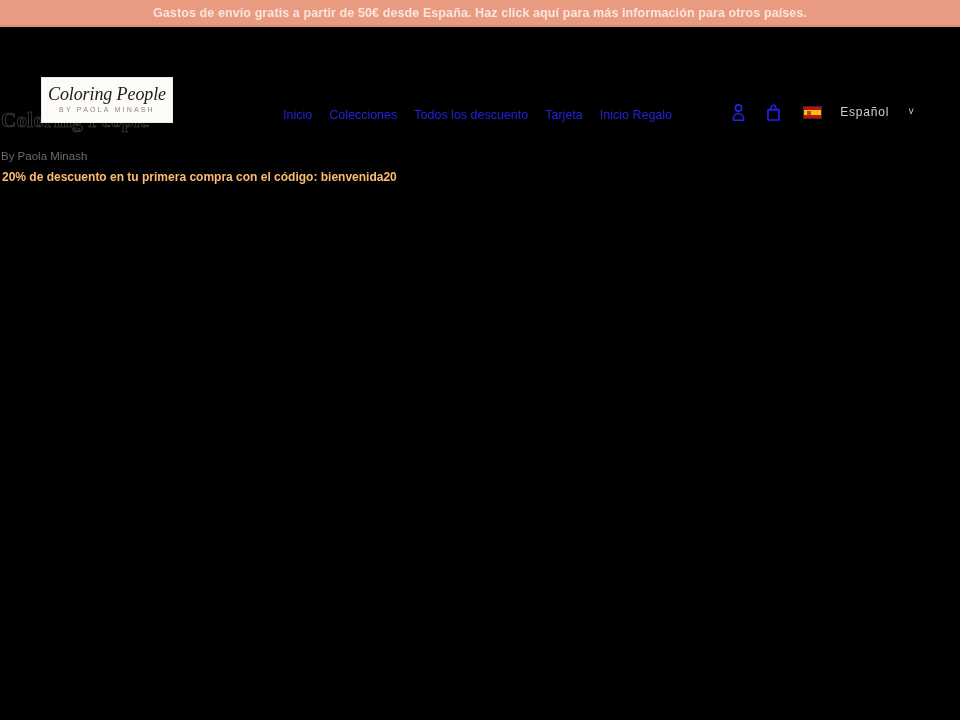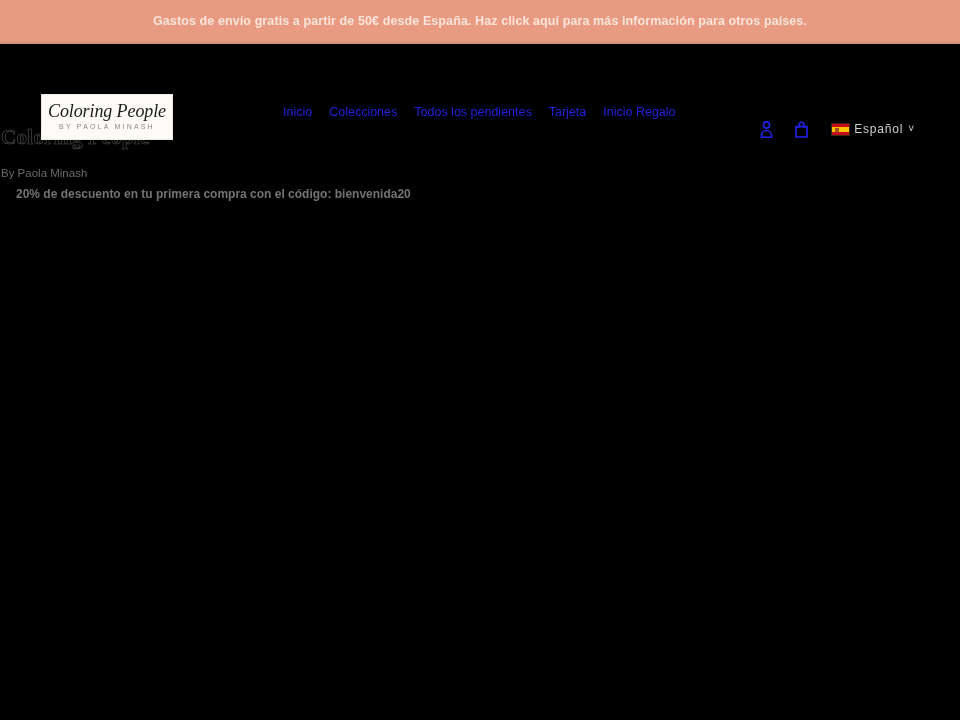--- a/index.html
+++ b/index.html
@@ -7,21 +7,21 @@
     width: 960px;
     height: 720px;
     background: #000000;
     font-family: "Liberation Sans", sans-serif;
     overflow: hidden;
   }
 
   
   .announcement-bar {
     width: 960px;
-    height: 44px;
+    height: 27px;
     background: #e89b80;
     display: flex;
     align-items: center;
     justify-content: center;
     border-bottom: 2px solid #d98f75;
   }
   .announcement-text {
     color: #fbe4db;
     font-size: 12.5px;
     font-weight: 700;
@@ -77,21 +77,21 @@
     line-height: 9px;
     letter-spacing: 2.2px;
     color: #8d8682;
     text-align: center;
     white-space: nowrap;
   }
 
   .primary-nav {
     position: absolute;
     left: 283px;
-    top: 60px;
+    top: 80px;
     display: flex;
     align-items: baseline;
     gap: 17px;
     white-space: nowrap;
   }
   .nav-link {
     font-size: 12.5px;
     line-height: 16px;
     color: #2222dd;
     text-decoration: none;
@@ -117,21 +117,21 @@
     color: #2222ee;
     cursor: pointer;
     text-decoration: none;
   }
   .icon-link svg { display: block; }
   .icon-gap { width: 9px; }
 
   .locale-selector {
     display: inline-flex;
     align-items: center;
-    gap: 4px;
+    gap: 18px;
     margin-left: 17px;
     cursor: pointer;
   }
   .flag-icon {
     display: inline-block;
     width: 19px;
     height: 13px;
     border: 1px solid #3a2c12;
     background: linear-gradient(to bottom,
       #c60b1e 0%, #c60b1e 25%,
@@ -186,24 +186,24 @@
     color: #6a6a6a;
     margin: 17px 0 0 0;
     padding-left: 1px;
     white-space: nowrap;
   }
   .promo-link {
     display: inline-block;
     font-size: 12px;
     line-height: 15px;
     font-weight: 700;
-    color: #737373;
+    color: #fdba74;
     text-decoration: none;
     margin: 7px 0 0 0;
-    padding-left: 16px;
+    padding-left: 2px;
     cursor: pointer;
     white-space: nowrap;
   }
 </style>
 </head>
 <body>
 
 <div class="announcement-bar">
   <span class="announcement-text">Gastos de envío gratis a partir de 50€ desde España. Haz click aquí para más información para otros países.</span>
 </div>
@@ -212,21 +212,21 @@
 
   <a class="logo-link" href="#">
     <span class="logo-wordmark">Coloring People</span>
     <span class="logo-rule"></span>
     <span class="logo-subtitle">BY PAOLA MINASH</span>
   </a>
 
   <nav class="primary-nav">
     <a class="nav-link" href="#">Inicio</a>
     <a class="nav-link" href="#">Colecciones</a>
-    <a class="nav-link" href="#">Todos los pendientes</a>
+    <a class="nav-link" href="#">Todos los descuento</a>
     <a class="nav-link" href="#">Tarjeta</a>
     <a class="nav-link" href="#">Inicio Regalo</a>
   </nav>
 
   <div class="header-actions">
 
     <a class="icon-link" href="#">
       <svg width="13" height="17" viewBox="0 0 13 17" aria-hidden="true">
         <circle cx="6.5" cy="4" r="3.1" fill="none" stroke="currentColor" stroke-width="1.6"></circle>
         <path d="M1.3 16.2 C1.3 11.6 4 9.5 6.5 9.5 C9 9.5 11.7 11.6 11.7 16.2 Z" fill="none" stroke="currentColor" stroke-width="1.6" stroke-linejoin="round"></path>

